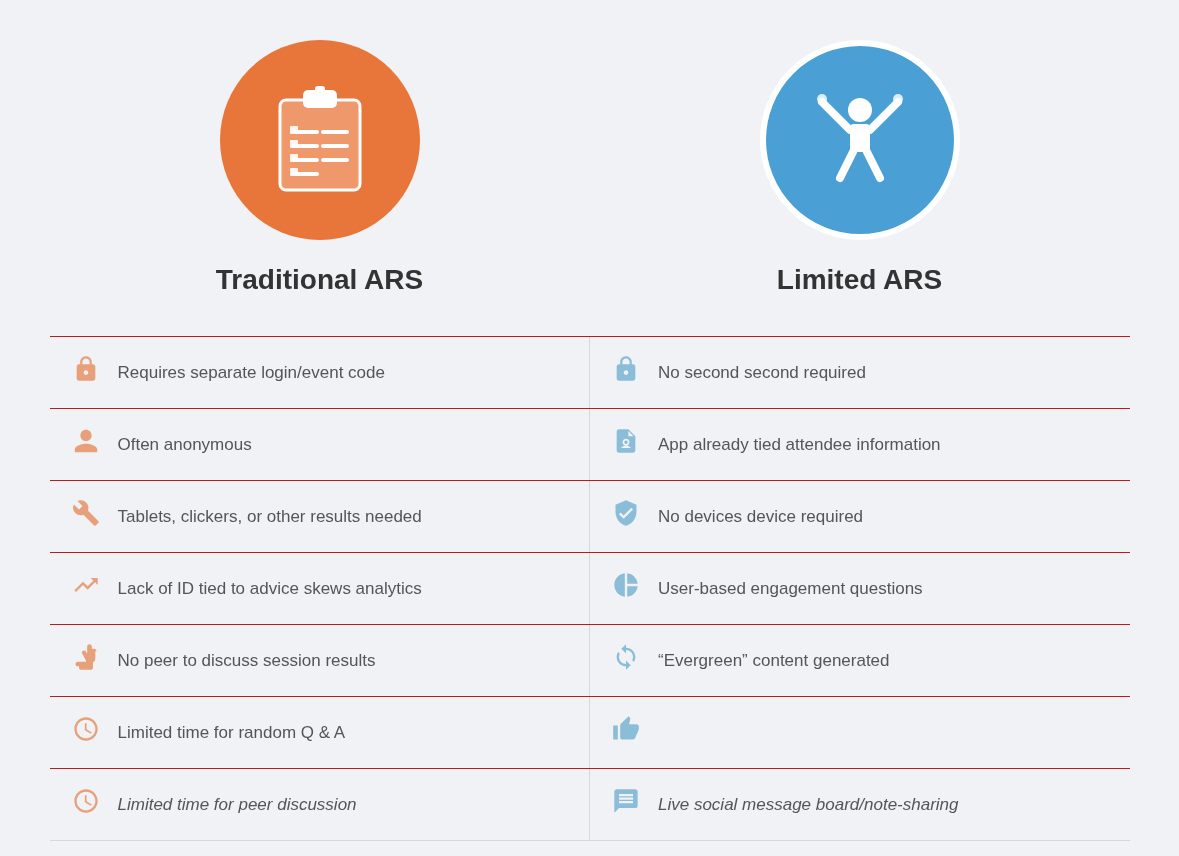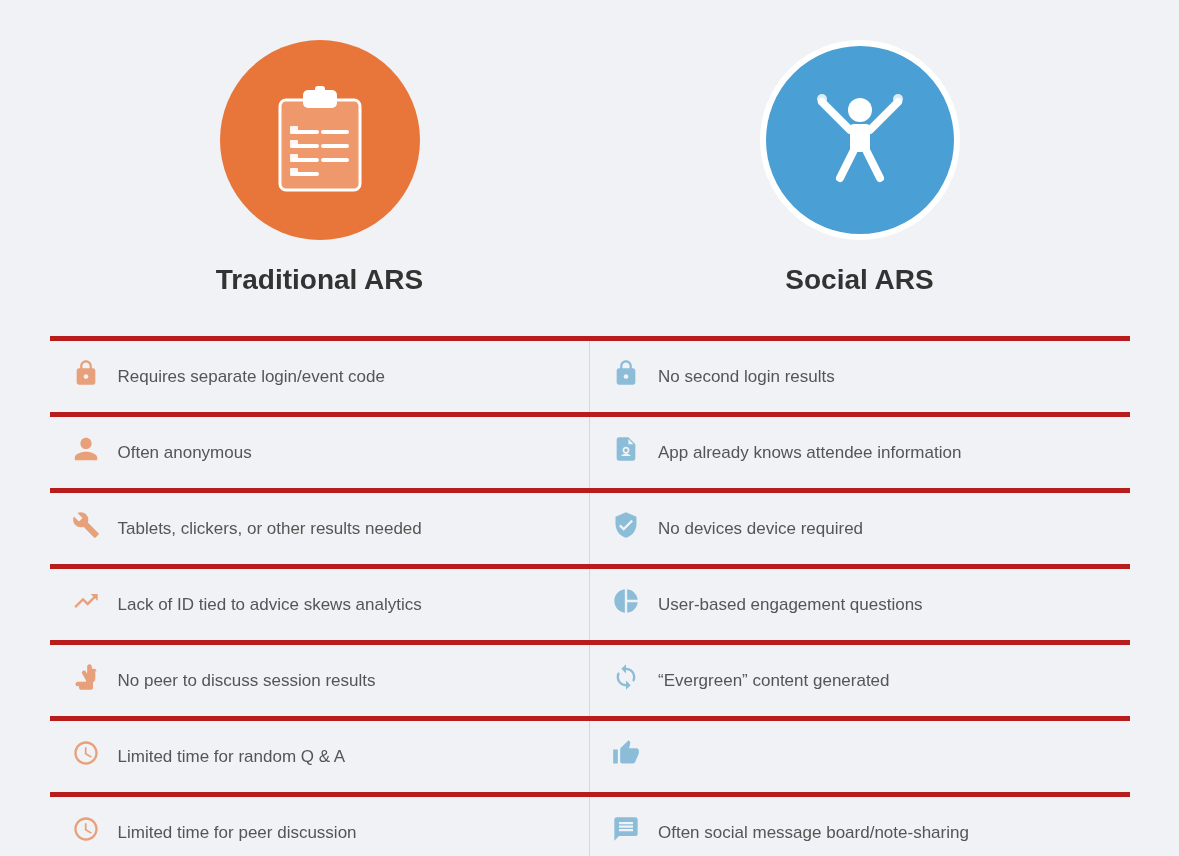--- a/index.html
+++ b/index.html
@@ -63,25 +63,26 @@
 
     .rows-section {
       display: flex;
       flex-direction: column;
       width: 100%;
     }
 
     .comparison-row {
       display: flex;
       width: 100%;
-      border-top: 5px solid #b91c1c;
+      border-top: 1px solid #b91c1c;
     }
 
     .comparison-row:last-child {
       border-bottom: 1px solid #d5d8de;
+      font-style: italic;
     }
 
     .cell {
       flex: 1;
       display: flex;
       align-items: center;
       padding: 18px 20px;
       gap: 16px;
     }
 
@@ -167,21 +168,21 @@
           <line x1="70" y1="50" x2="98" y2="22" stroke="white" stroke-width="8" stroke-linecap="round"></line>
 
           <line x1="53" y1="72" x2="40" y2="98" stroke="white" stroke-width="8" stroke-linecap="round"></line>
 
           <line x1="67" y1="72" x2="80" y2="98" stroke="white" stroke-width="8" stroke-linecap="round"></line>
 
           <circle cx="22" cy="19" r="5" fill="white" opacity="0.8"></circle>
           <circle cx="98" cy="19" r="5" fill="white" opacity="0.8"></circle>
         </svg>
       </div>
-      <h2 class="header-title">Social ARS</h2>
+      <h2 class="header-title">Limited ARS</h2>
     </div>
 
   </div>
 
   <div class="rows-section">
 
     <div class="comparison-row">
       <div class="cell">
         <span class="cell-icon orange">
           <svg class="svg-icon" viewBox="0 0 24 24" fill="currentColor" style="color:#e8a07a;">
@@ -190,41 +191,41 @@
         </span>
         <span class="cell-text">Requires separate login/event code</span>
       </div>
       <div class="col-divider"></div>
       <div class="cell">
         <span class="cell-icon blue">
           <svg class="svg-icon" viewBox="0 0 24 24" fill="currentColor" style="color:#8bbdd9;">
             <path d="M18 8h-1V6c0-2.76-2.24-5-5-5S7 3.24 7 6v2H6c-1.1 0-2 .9-2 2v10c0 1.1.9 2 2 2h12c1.1 0 2-.9 2-2V10c0-1.1-.9-2-2-2zm-6 9c-1.1 0-2-.9-2-2s.9-2 2-2 2 .9 2 2-.9 2-2 2zm3.1-9H8.9V6c0-1.71 1.39-3.1 3.1-3.1 1.71 0 3.1 1.39 3.1 3.1v2z"></path>
           </svg>
         </span>
-        <span class="cell-text">No second login results</span>
+        <span class="cell-text">No second second required</span>
       </div>
     </div>
 
     <div class="comparison-row">
       <div class="cell">
         <span class="cell-icon orange">
           <svg class="svg-icon" viewBox="0 0 24 24" fill="currentColor" style="color:#e8a07a;">
             <path d="M12 12c2.7 0 4.8-2.1 4.8-4.8S14.7 2.4 12 2.4 7.2 4.5 7.2 7.2 9.3 12 12 12zm0 2.4c-3.2 0-9.6 1.6-9.6 4.8v2.4h19.2v-2.4c0-3.2-6.4-4.8-9.6-4.8z"></path>
           </svg>
         </span>
         <span class="cell-text">Often anonymous</span>
       </div>
       <div class="col-divider"></div>
       <div class="cell">
         <span class="cell-icon blue">
           <svg class="svg-icon" viewBox="0 0 24 24" fill="currentColor" style="color:#8bbdd9;">
             <path d="M14 2H6c-1.1 0-2 .9-2 2v16c0 1.1.9 2 2 2h12c1.1 0 2-.9 2-2V8l-6-6zm-2 14c-1.66 0-3-1.34-3-3s1.34-3 3-3 3 1.34 3 3-1.34 3-3 3zm0-4.5c-.83 0-1.5.67-1.5 1.5s.67 1.5 1.5 1.5 1.5-.67 1.5-1.5-.67-1.5-1.5-1.5zM8 18c0-1.33 2.67-2 4-2s4 .67 4 2H8zm6-10V3.5L18.5 8H14z"></path>
           </svg>
         </span>
-        <span class="cell-text">App already knows attendee information</span>
+        <span class="cell-text">App already tied attendee information</span>
       </div>
     </div>
 
     <div class="comparison-row">
       <div class="cell">
         <span class="cell-icon orange">
           <svg class="svg-icon" viewBox="0 0 24 24" fill="currentColor" style="color:#e8a07a;">
             <path d="M22.7 19l-9.1-9.1c.9-2.3.4-5-1.5-6.9-2-2-5-2.4-7.4-1.3L9 6 6 9 1.6 4.7C.4 7.1.9 10.1 2.9 12.1c1.9 1.9 4.6 2.4 6.9 1.5l9.1 9.1c.4.4 1 .4 1.4 0l2.3-2.3c.5-.4.5-1.1.1-1.4z"></path>
           </svg>
         </span>
@@ -309,18 +310,18 @@
         </span>
         <span class="cell-text">Limited time for peer discussion</span>
       </div>
       <div class="col-divider"></div>
       <div class="cell">
         <span class="cell-icon blue">
           <svg class="svg-icon" viewBox="0 0 24 24" fill="currentColor" style="color:#8bbdd9;">
             <path d="M20 2H4c-1.1 0-2 .9-2 2v18l4-4h14c1.1 0 2-.9 2-2V4c0-1.1-.9-2-2-2zm-2 12H6v-2h12v2zm0-3H6V9h12v2zm0-3H6V6h12v2z"></path>
           </svg>
         </span>
-        <span class="cell-text">Often social message board/note-sharing</span>
+        <span class="cell-text">Live social message board/note-sharing</span>
       </div>
     </div>
 
   </div>
 </div>
 
 </body></html>

